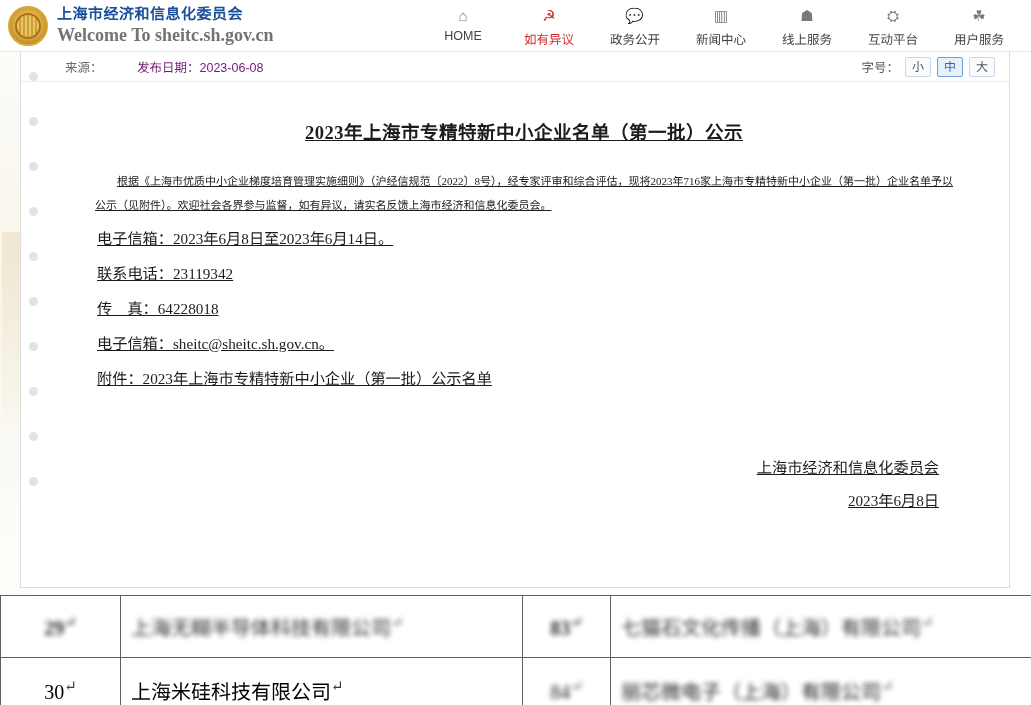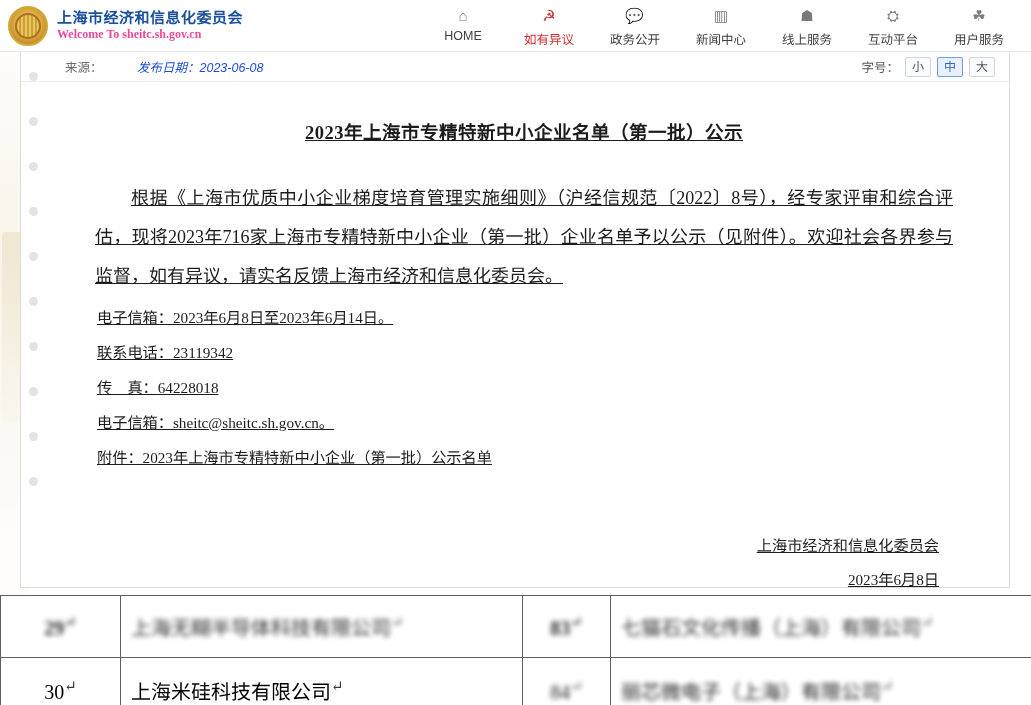--- a/index.html
+++ b/index.html
@@ -52,22 +52,22 @@
     line-height: 1.25;
   }
   .brand-cn {
     font-size: 15px;
     color: #1a4f9c;
     font-weight: bold;
     letter-spacing: 0.5px;
     white-space: nowrap;
   }
   .brand-en {
-    font-size: 12px;
-    color: #ec4899;
+    font-size: 18px;
+    color: #737373;
     font-weight: bold;
     font-family: "Liberation Serif", "DejaVu Serif", serif;
     white-space: nowrap;
   }
 
   .nav {
     display: flex;
     align-items: flex-start;
     gap: 0px;
     margin-left: 90px;
@@ -147,21 +147,21 @@
     position: relative;
     height: 30px;
     border-bottom: 1px solid #ececec;
     display: flex;
     align-items: center;
     padding: 0 14px 0 44px;
     font-size: 12.5px;
     color: #666;
   }
   .meta-src { width: 72px; color: #6b6b6b; }
-  .meta-date { color: #1d4ed8; font-style: italic; }
+  .meta-date { color: #701a75; }
   .fontsize {
     margin-left: auto;
     display: flex;
     align-items: center;
     gap: 6px;
   }
   .fontsize .fs-label { color: #5a5a5a; font-size: 12.5px; }
   .fs-btn {
     width: 26px; height: 20px;
     border: 1px solid #cdd6e4;
@@ -186,25 +186,25 @@
     text-decoration: underline;
   }
   .doc-title {
     text-align: center;
     font-size: 18.5px;
     font-weight: bold;
     padding: 36px 0 26px;
     letter-spacing: .5px;
   }
   .doc-p {
-    font-size: 18px;
+    font-size: 11px;
     line-height: 2.18;
     text-align: justify;
     text-indent: 2em;
-    margin: 9px 0 4px 0;
+    margin: 0 0 4px 0;
   }
   .doc-line {
     font-size: 15.2px;
     line-height: 2.30;
     margin: 0;
     padding-left: 2px;
   }
   .sign {
     text-align: right;
     font-size: 15.2px;

